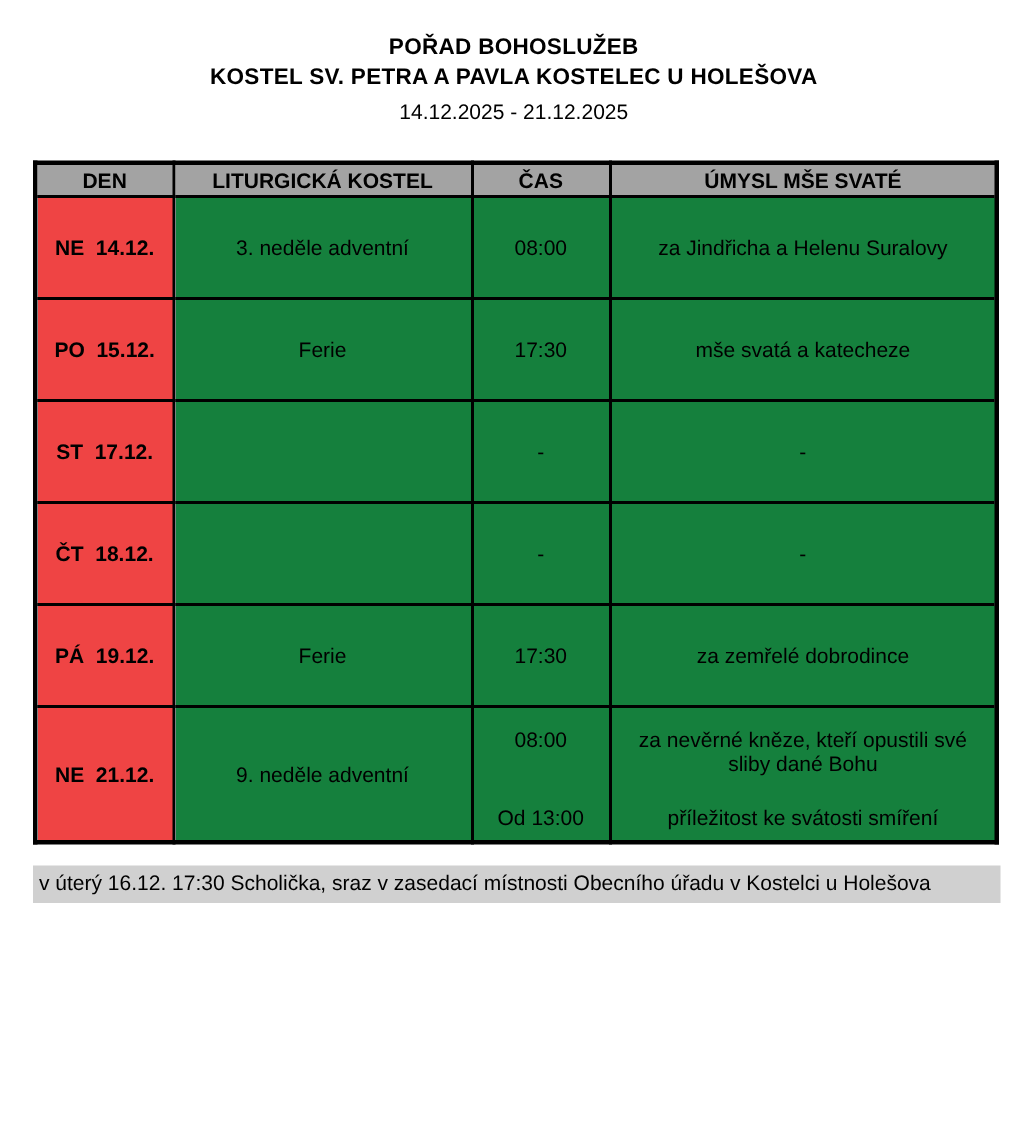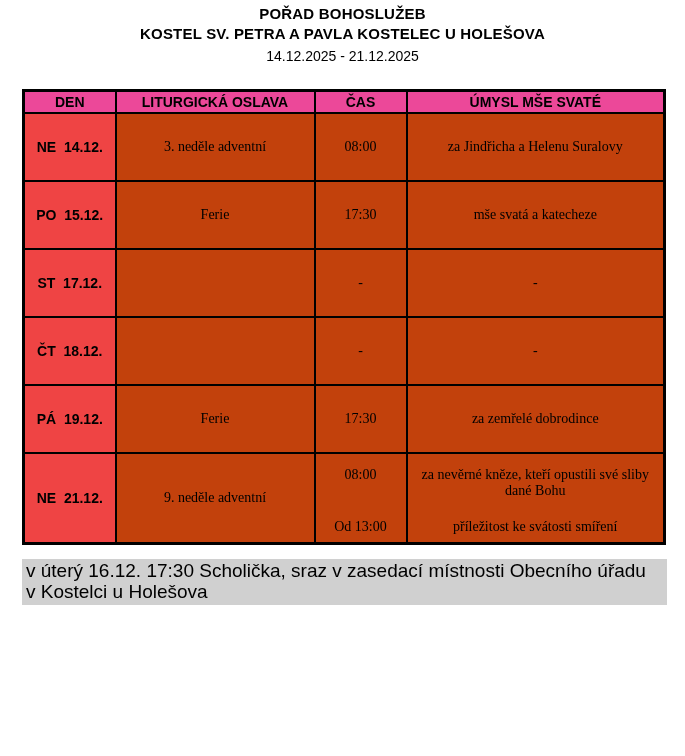--- a/index.html
+++ b/index.html
@@ -13,21 +13,21 @@
     -webkit-font-smoothing: antialiased;
   }
   .page {
     position: relative;
     width: 685px;
     height: 756px;
     overflow: hidden;
   }
   .titles {
     text-align: center;
-    padding-top: 4px;
+    padding-top: 22px;
     line-height: 20px;
   }
   .title-main, .title-sub {
     font-size: 15px;
     font-weight: bold;
     letter-spacing: 0.2px;
   }
   .date-range {
     font-size: 14px;
     margin-top: 2px;
@@ -45,52 +45,51 @@
   col.c-int   { width: 258px; }
   th, td {
     border: 2px solid #000;
     text-align: center;
     vertical-align: middle;
     padding: 0;
     font-size: 14px;
     overflow: hidden;
   }
   th {
-    background: #ec4899;
+    background: #a3a3a3;
     font-weight: bold;
     height: 20px;
   }
   tr.row td { height: 66px; }
   tr.row-last td { height: 88px; }
   td.day-cell {
     background: #ef4444;
     font-weight: bold;
     white-space: pre;
   }
   td.celebration-cell, td.intention-cell, td.time-cell {
-    background: #c2410c;
-    font-family: Liberation Serif, serif;
+    background: #15803d;
   }
   td.intention-cell { padding: 0 6px; margin-left: 28px; }
   .dual {
     height: 88px;
     box-sizing: border-box;
     display: flex;
     flex-direction: column;
     justify-content: space-between;
     align-items: center;
     padding: 13px 0 7px;
   }
   .dual .part { width: 100%; text-align: center; }
   .footer-note {
     margin: 14px 0 0 22px;
     width: 645px;
     box-sizing: border-box;
     background: #d0d0d0;
-    font-size: 19px;
+    font-size: 14px;
     line-height: 21px;
     padding: 1px 14px 3px 4px;
   }
 </style>
 </head>
 <body>
 
 <div class="page">
 
   <div class="titles">
@@ -102,21 +101,21 @@
   <table class="schedule">
     <colgroup>
       <col class="c-day">
         <col class="c-cel">
         <col class="c-time">
         <col class="c-int">
     </colgroup>
     <thead>
       <tr>
         <th>DEN</th>
-        <th>LITURGICKÁ OSLAVA</th>
+        <th>LITURGICKÁ KOSTEL</th>
         <th>ČAS</th>
         <th>ÚMYSL MŠE SVATÉ</th>
       </tr>
     </thead>
     <tbody>
       <tr class="row">
         <td class="day-cell">NE  14.12.</td>
         <td class="celebration-cell">3. neděle adventní</td>
         <td class="time-cell">08:00</td>
         <td class="intention-cell">za Jindřicha a Helenu Suralovy</td>

